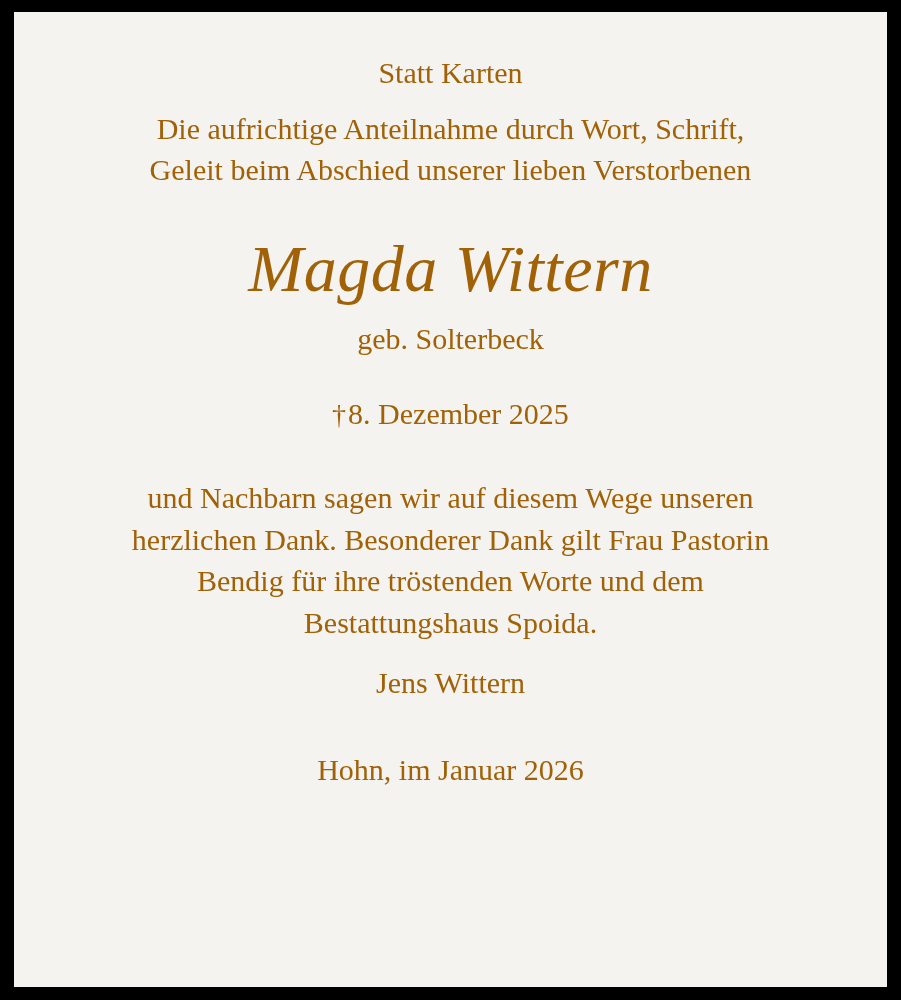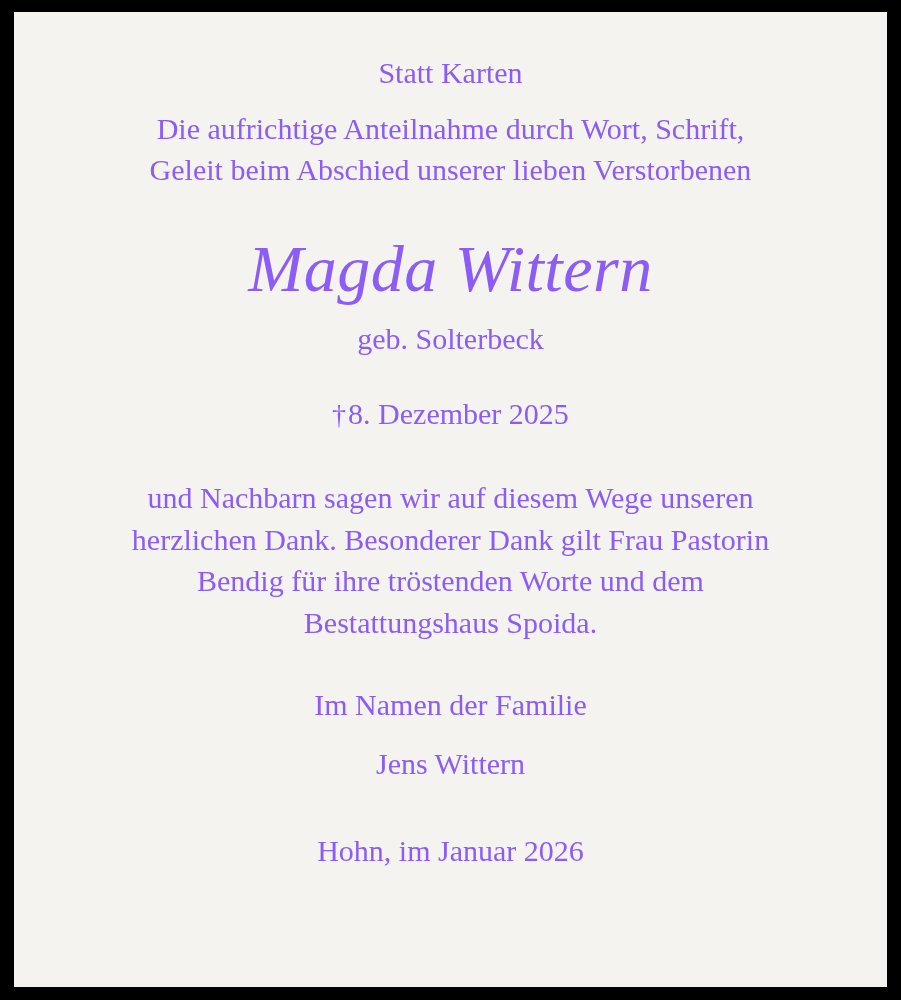--- a/index.html
+++ b/index.html
@@ -18,21 +18,21 @@
     width: 901px;
     height: 1000px;
     background: #000000;
     padding: 12px 14px 13px 14px;
   }
   .notice-card {
     box-sizing: border-box;
     width: 100%;
     height: 100%;
     background: #f4f3ef;
-    color: #8b5cf6;
+    color: #a16207;
     text-align: center;
     padding: 42px 46px 0 46px;
     overflow: hidden;
   }
   .line-statt {
     font-size: 30px;
     line-height: 1.25;
     margin: 0 0 0 0;
   }
   .intro {
@@ -112,19 +112,18 @@
       <span class="cross-glyph">†</span><span>8. Dezember 2025</span>
     </div>
 
     <div class="thanks">
       <div>und Nachbarn sagen wir auf diesem Wege unseren</div>
       <div>herzlichen Dank. Besonderer Dank gilt Frau Pastorin</div>
       <div>Bendig für ihre tröstenden Worte und dem</div>
       <div>Bestattungshaus Spoida.</div>
     </div>
 
-    <div class="family-label">Im Namen der Familie</div>
     <div class="family-name">Jens Wittern</div>
 
     <div class="place-date">Hohn, im Januar 2026</div>
 
   </div>
 </div>
 
 </body></html>

